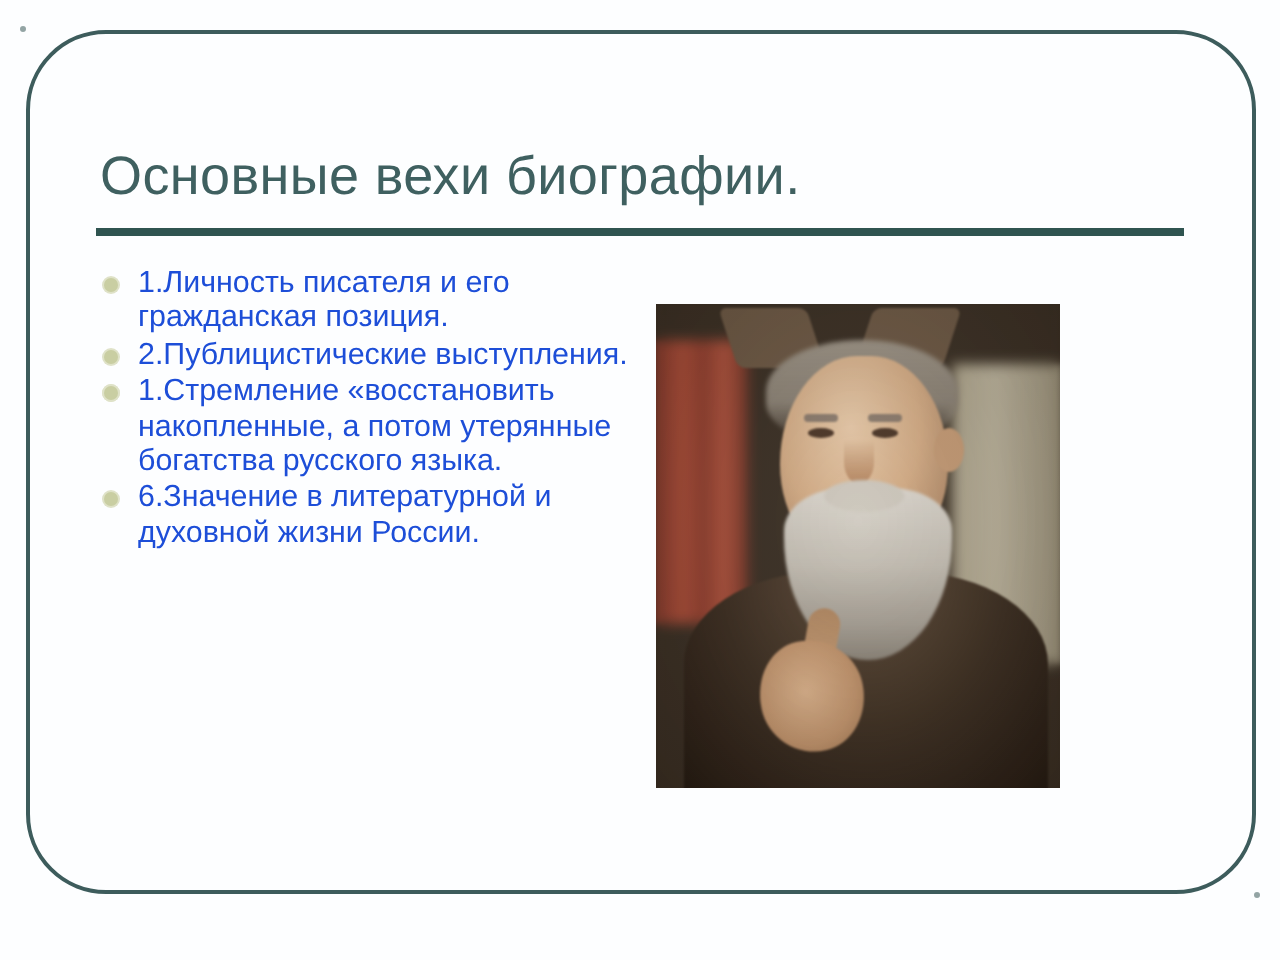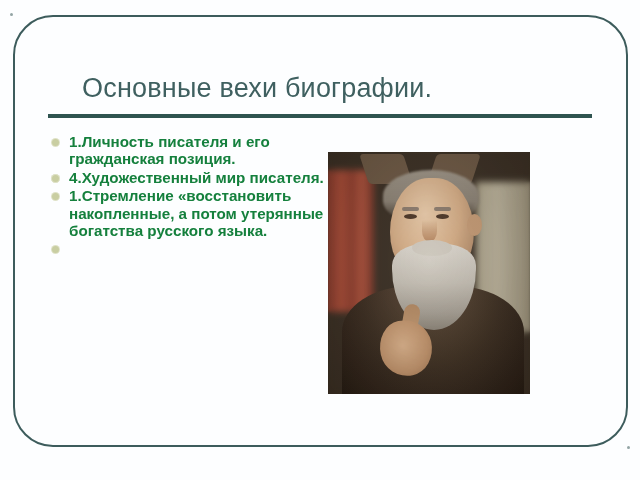--- a/index.html
+++ b/index.html
@@ -45,21 +45,20 @@
     position: absolute;
     left: 50px;
     top: 72px;
     width: 545px;
     font-size: 27px;
     line-height: 32px;
     color: #3f6060;
     font-weight: normal;
     letter-spacing: .2px;
     white-space: nowrap;
-    margin-left: 32px;
   }
   #title-rule {
     position: absolute;
     left: 48px;
     top: 114px;
     width: 544px;
     height: 4px;
     background: #2f5450;
   }
 
@@ -72,22 +71,22 @@
     margin: 0;
     padding: 0;
     list-style: none;
   }
   #bullet-list li {
     position: relative;
     padding-left: 25px;
     margin-bottom: 1px;
     font-size: 15.2px;
     line-height: 17.4px;
-    color: #15803d;
-    font-weight: bold;
+    color: #1d4ed8;
+    font-weight: normal;
   }
   #bullet-list li .bullet-marker {
     position: absolute;
     left: 8px;
     top: 6px;
     width: 7px;
     height: 7px;
     border-radius: 50%;
     background: #c9ceA2;
     box-shadow: 0 0 0 1px #dfe2c8;
@@ -302,31 +301,32 @@
 <div id="slide-title">Основные вехи биографии.</div>
 <div id="title-rule"></div>
 
 <ul id="bullet-list">
   <li>
     <span class="bullet-marker"></span>
     <span>1.Личность писателя и его гражданская позиция.</span>
   </li>
   <li>
     <span class="bullet-marker"></span>
-  </li>
-  <li>
-    <span class="bullet-marker"></span>
-    <span>4.Художественный мир писателя.</span>
+    <span>2.Публицистические выступления.</span>
+  </li>
+  <li>
+    <span class="bullet-marker"></span>
   </li>
   <li>
     <span class="bullet-marker"></span>
     <span>1.Стремление «восстановить накопленные, а потом утерянные богатства русского языка.</span>
   </li>
   <li>
     <span class="bullet-marker"></span>
+    <span>6.Значение в литературной и духовной жизни России.</span>
   </li>
 </ul>
 
 <div id="portrait-photo">
   <div class="photo-canvas">
     <div class="shelf-bg"></div>
     <div class="shelf-red"></div>
     <div class="shelf-cream-right"></div>
     <div class="shelf-blur"></div>
 

